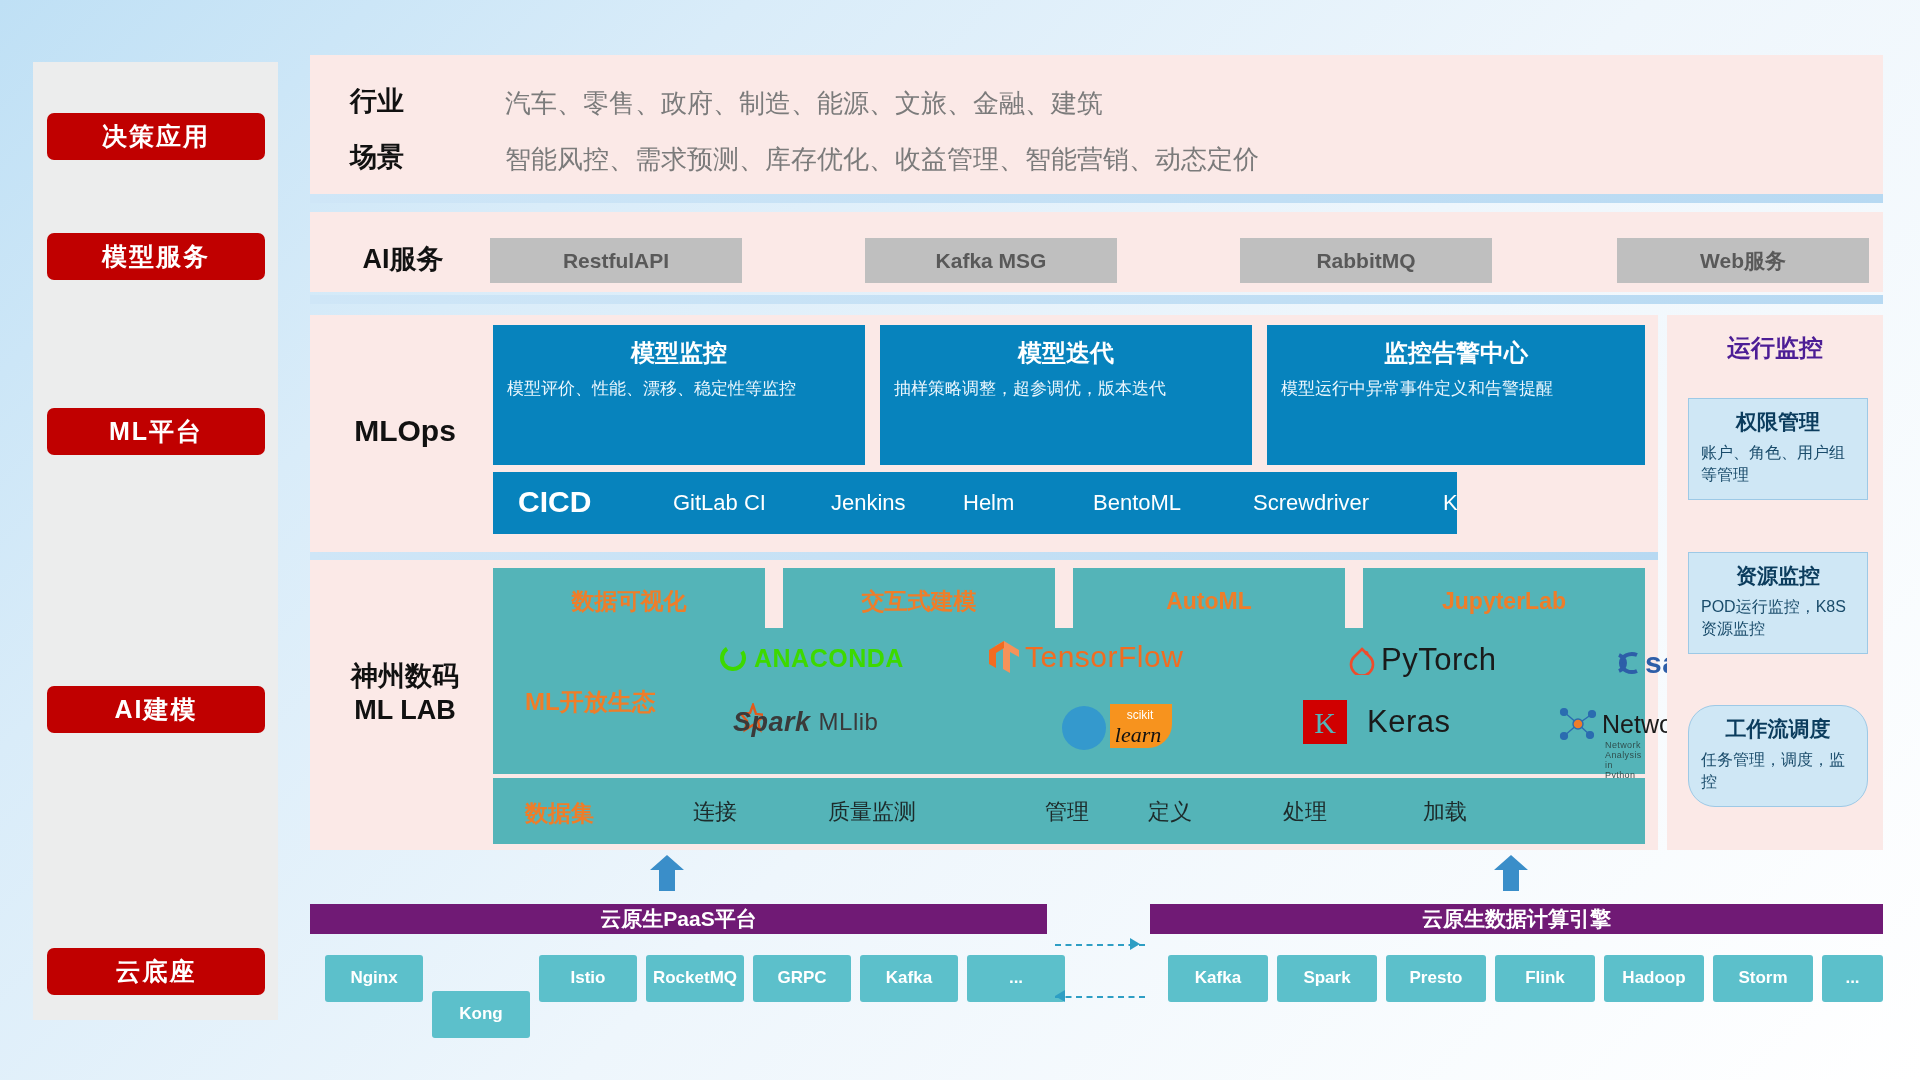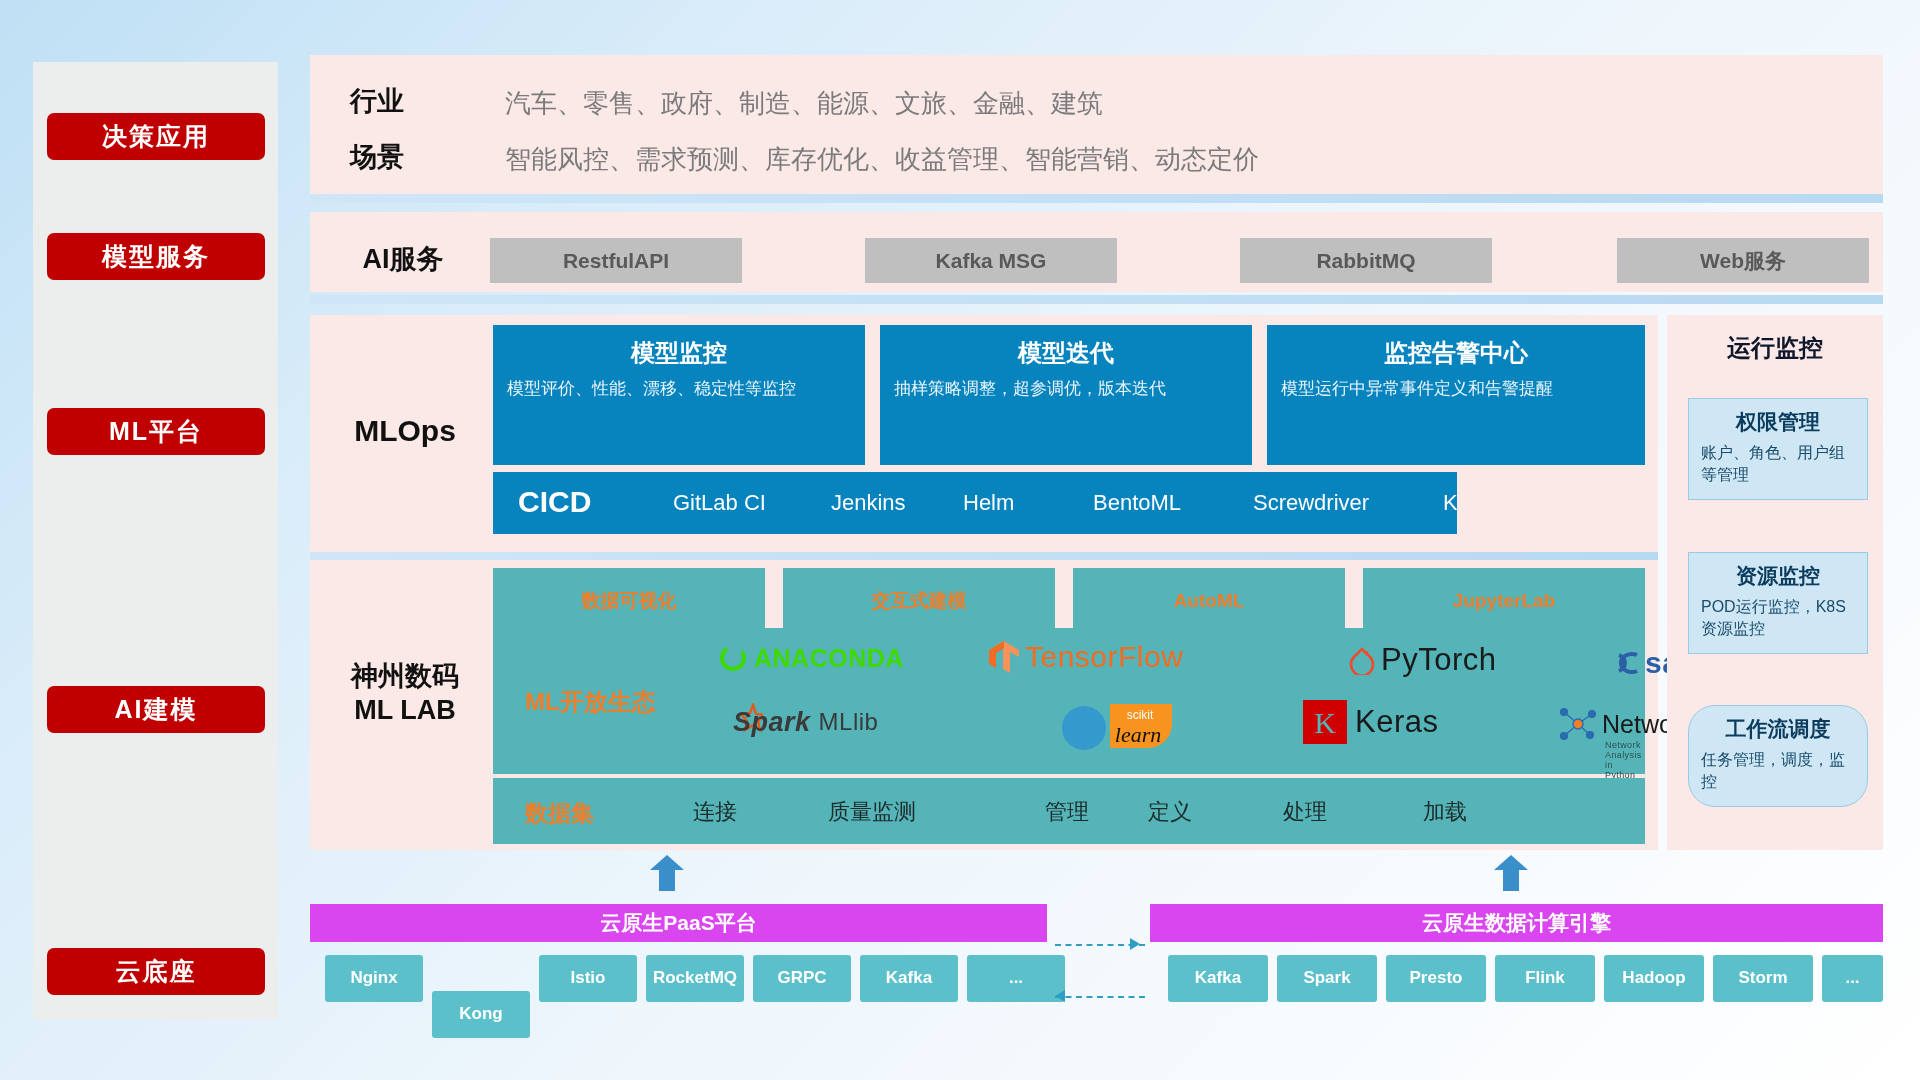--- a/index.html
+++ b/index.html
@@ -59,40 +59,40 @@
   #cicdbar{
     position:absolute;background:#0783bd;color:#fff;overflow:hidden;
   }
   .cicd-lead{position:absolute;font-size:30px;font-weight:bold;}
   .cicd-item{position:absolute;font-size:22px;top:18px;width:120px;line-height:1.15;}
 
   
   #band4{top:560px;width:1348px;height:290px;}
   .tool-chip{
     position:absolute;height:66px;background:#54b4b8;
-    color:#ef7d29;font-size:19px;font-weight:bold;
+    color:#ef7d29;font-size:23px;font-weight:bold;
     display:flex;align-items:center;justify-content:center;
   }
   #ecobox{position:absolute;background:#54b4b8;}
   #dsbox{position:absolute;background:#54b4b8;}
   .eco-label{position:absolute;color:#ef7d29;font-size:24px;font-weight:bold;}
   .ds-label{position:absolute;color:#ef7d29;font-size:23px;font-weight:bold;}
   .ds-item{position:absolute;color:#1d2b2b;font-size:22px;top:14px;}
 
   
   #moncol{position:absolute;left:1667px;top:315px;width:216px;height:535px;background:#fbe9e7;}
   .mon-head{position:absolute;left:1667px;top:332px;width:216px;text-align:center;
-    font-size:24px;font-weight:bold;color:#0f172a;}
+    font-size:24px;font-weight:bold;color:#4c1d95;}
   .mon-card{position:absolute;left:1688px;width:178px;background:#cfe7f5;border:1px solid #9dc9e6;}
   .mon-card-t{font-size:21px;font-weight:bold;color:#0b3c5d;text-align:center;margin:9px 0 6px;}
   .mon-card-d{font-size:16px;line-height:1.4;color:#1a4c6b;padding:0 12px 10px;}
 
   
   .cloud-hdr{
-    position:absolute;height:38px;background:#d946ef;color:#fff;
+    position:absolute;height:30px;background:#701a75;color:#fff;
     font-size:21px;font-weight:bold;display:flex;align-items:center;justify-content:center;
   }
   .chip{
     position:absolute;height:47px;background:#5cc0cb;color:#fff;
     font-size:17px;font-weight:bold;border-radius:3px;
     display:flex;align-items:center;justify-content:center;text-align:center;line-height:1.1;
   }
 
   
   .up-arrow{position:absolute;width:34px;height:36px;}
@@ -219,21 +219,21 @@
         <text x="82" y="19" font-size="12" fill="#ffffff" text-anchor="middle" font-family="Liberation Sans, sans-serif">scikit</text>
         <text x="80" y="42" font-size="22" fill="#111111" text-anchor="middle" font-style="italic" font-family="Liberation Serif, serif">learn</text>
       </svg>
     </div>
 
     <div class="logo" style="left:810px;top:72px;">
       <svg width="44" height="44" viewBox="0 0 44 44">
         <rect x="0" y="0" width="44" height="44" fill="#d00000"></rect>
         <text x="22" y="33" font-size="30" fill="#54b4b8" text-anchor="middle" font-family="Liberation Serif, serif">K</text>
       </svg>
-      <span class="logo-txt" style="color:#1a1a1a;margin-left:8px;font-size:31px;">Keras</span>
+      <span class="logo-txt" style="color:#1a1a1a;margin-left:20px;font-size:31px;">Keras</span>
     </div>
 
     <div class="logo" style="left:1063px;top:76px;">
       <svg width="42" height="40" viewBox="0 0 42 40">
         <g stroke="#2b6cb0" stroke-width="1.4" fill="#2b6cb0">
           <line x1="8" y1="8" x2="22" y2="20"></line>
             <line x1="8" y1="32" x2="22" y2="20"></line>
           <line x1="36" y1="10" x2="22" y2="20"></line>
             <line x1="34" y1="31" x2="22" y2="20"></line>
           <circle cx="22" cy="20" r="5" fill="#ef7d29"></circle>

